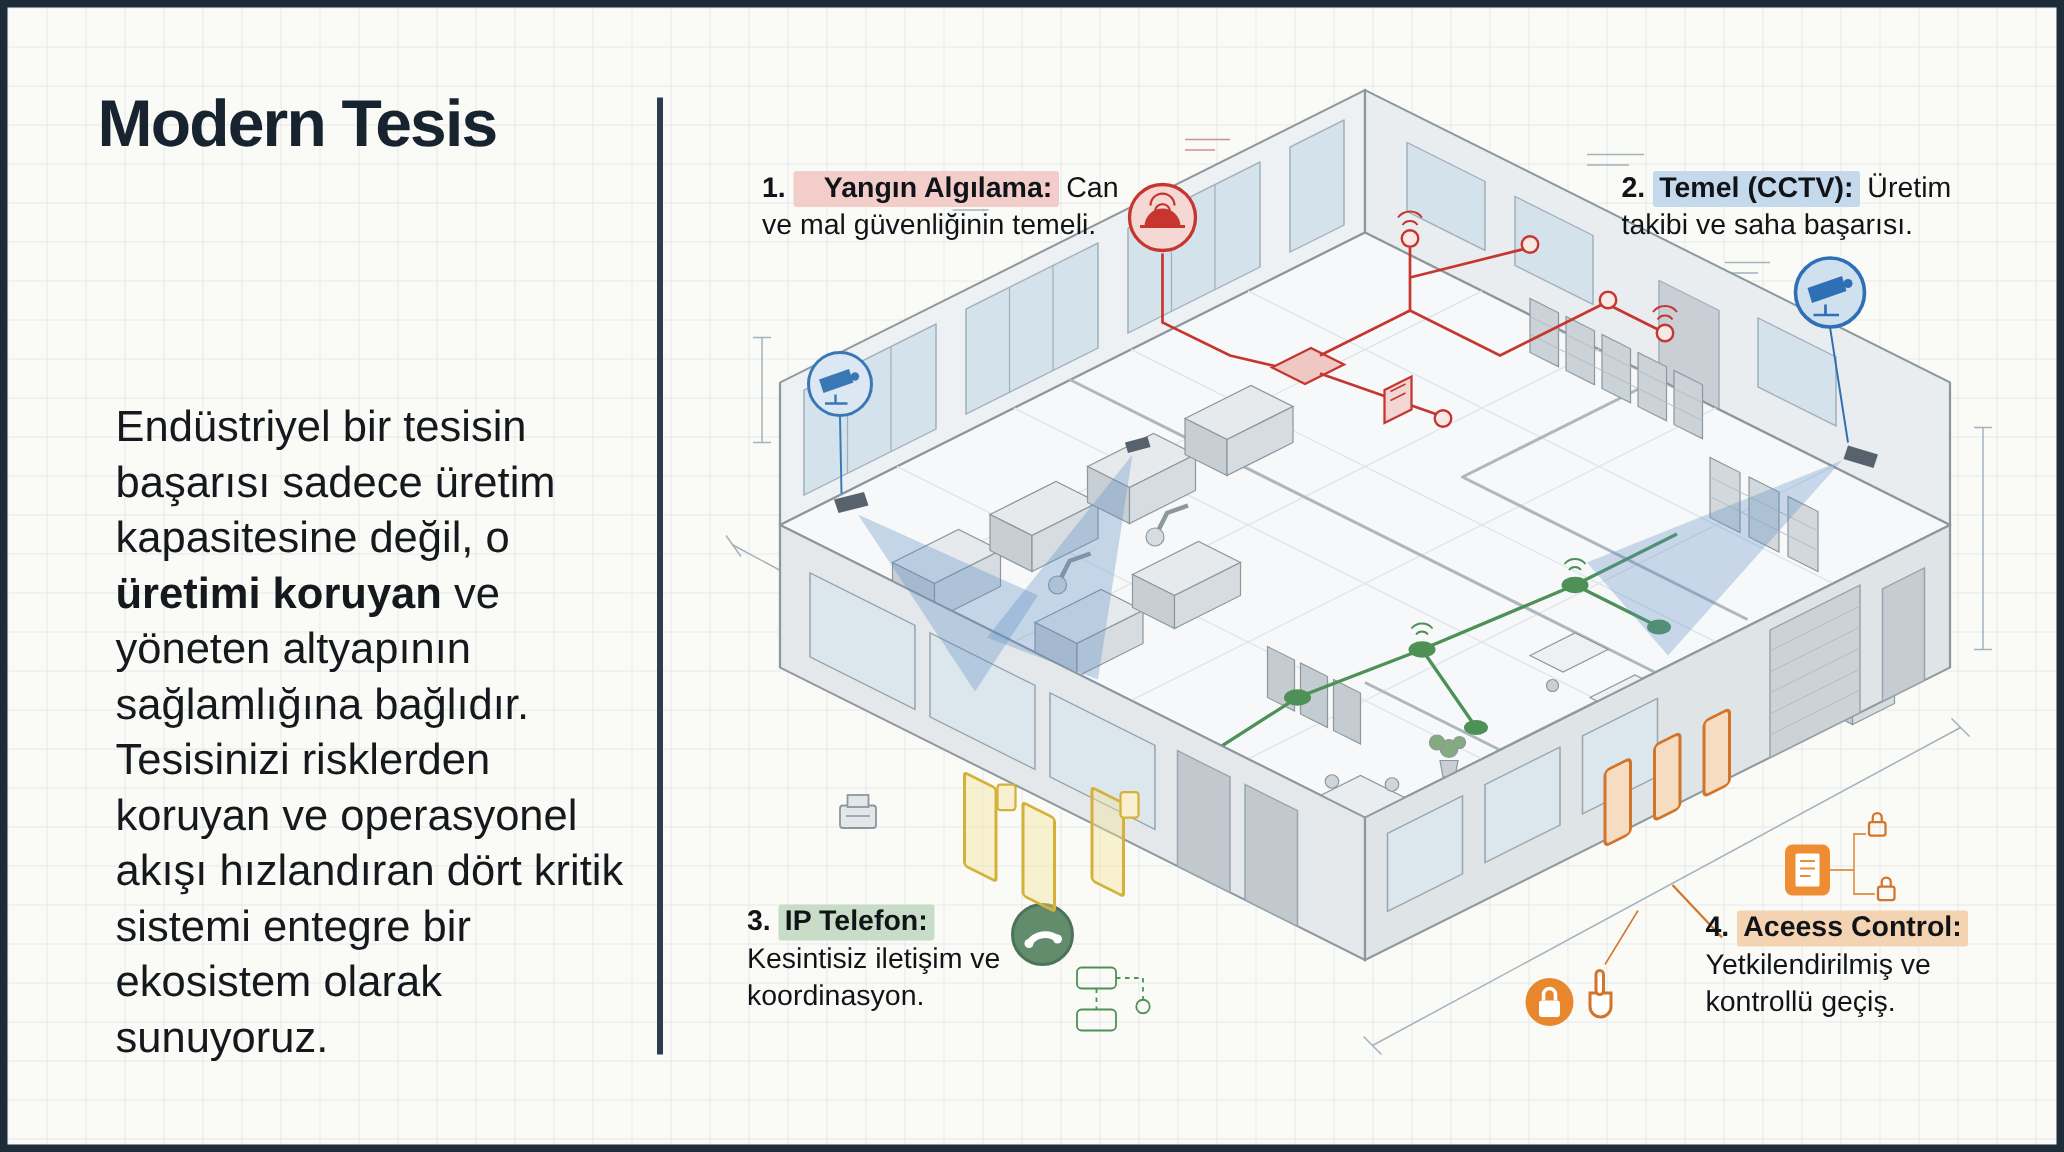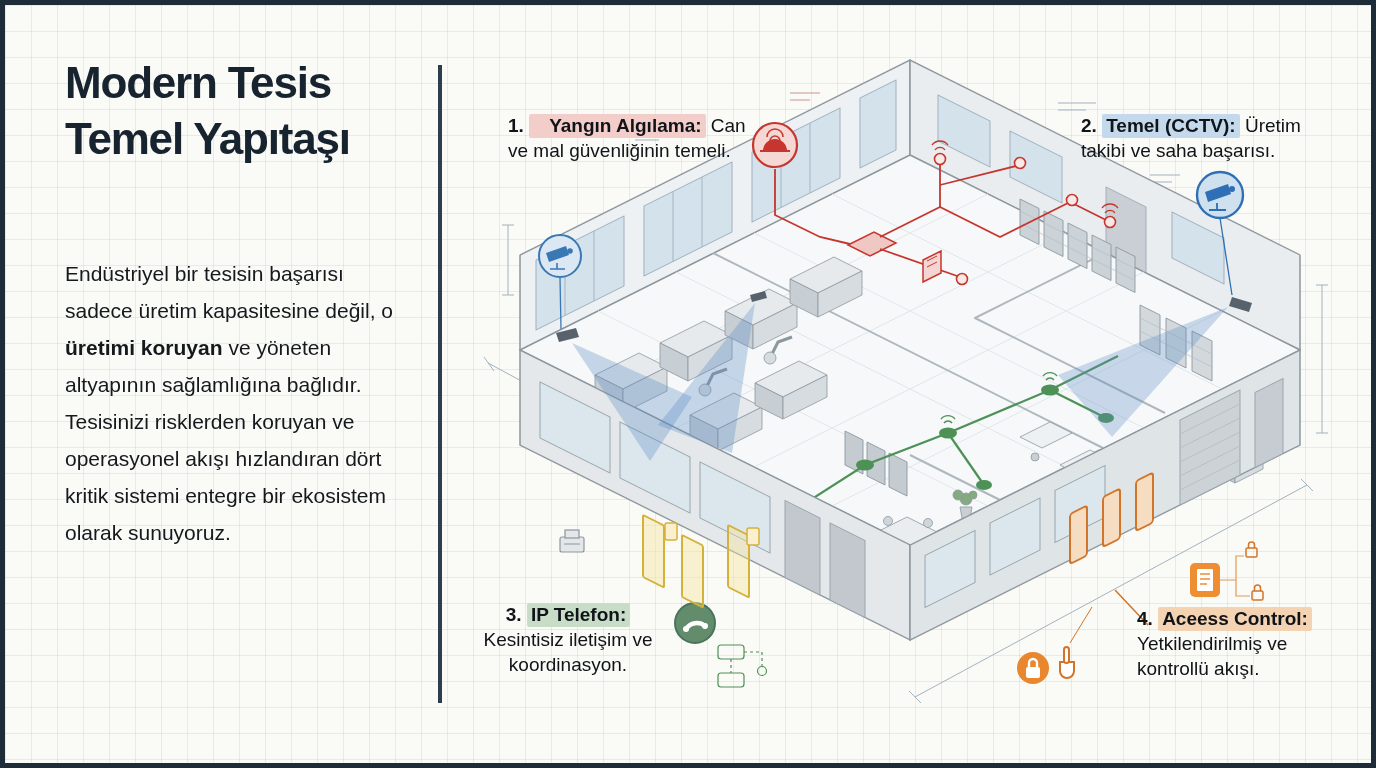--- a/index.html
+++ b/index.html
@@ -13,47 +13,46 @@
     background-size:26px 26px;
     font-family:Liberation Sans, sans-serif;
   }
   .title{
     position:absolute;left:60px;top:50px;margin:0;width:370px;
     font-size:44px;line-height:56px;font-weight:bold;letter-spacing:-1.2px;
     color:#17232f;
   }
   .title span{display:block;}
   .intro{
-    position:absolute;left:60px;top:250px;width:352px;margin:0;
-    font-size:21px;line-height:37px;color:#15191d;
+    position:absolute;left:60px;top:250px;width:352px;margin:12px;
+    font-size:29px;line-height:37px;color:#15191d;
   }
   .intro b{font-weight:bold;}
   .divider{position:absolute;left:433px;top:60px;width:4px;height:638px;background:#2c3d4e;}
   .illustration{position:absolute;left:455px;top:40px;width:905px;height:700px;}
   .callout{position:absolute;font-size:19px;line-height:25px;color:#101418;z-index:5;}
   .callout .num{font-weight:bold;}
   .callout .label{font-weight:bold;padding:1px 4px 2px;border-radius:2px;}
   .callout .desc{font-weight:normal;}
   .c1{left:503px;top:108px;width:242px;}
   .c2{left:1076px;top:108px;width:236px;}
-  .c3{left:474px;top:597px;width:178px;text-align:center;}
+  .c3{left:493px;top:597px;width:178px;}
   .c4{left:1132px;top:601px;width:198px;}
   .c1 .label{background:#f2cdc9;padding-left:20px;}
   .c2 .label{background:#c5d9ec;}
   .c3 .label{background:#c8ddc8;}
   .c4 .label{background:#f4d3b2;}
 </style>
 </head>
 <body>
 
 <div class="canvas">
 
   <h1 class="title">
     <span>Modern Tesis</span>
-    <span>Temel Yapıtaşı</span>
   </h1>
 
   <p class="intro"><span>Endüstriyel bir tesisin başarısı sadece üretim kapasitesine değil, o </span><b>üretimi koruyan</b><span> ve yöneten altyapının sağlamlığına bağlıdır. Tesisinizi risklerden koruyan ve operasyonel akışı hızlandıran dört kritik sistemi entegre bir ekosistem olarak sunuyoruz.</span></p>
 
   <div class="divider"></div>
 
   <svg class="illustration" viewBox="0 0 905 700" xmlns="http://www.w3.org/2000/svg">
 
     <g stroke="#a3b2bf" stroke-width="1" fill="none">
       <path d="M28,318 L408,523"></path>
@@ -356,16 +355,16 @@
 
   <div class="callout c3">
     <span class="num">3.</span>
     <span class="label">IP Telefon:</span>
     <span class="desc">Kesintisiz iletişim ve koordinasyon.</span>
   </div>
 
   <div class="callout c4">
     <span class="num">4.</span>
     <span class="label">Aceess Control:</span>
-    <span class="desc">Yetkilendirilmiş ve kontrollü akışı.</span>
+    <span class="desc">Yetkilendirilmiş ve kontrollü geçiş.</span>
   </div>
 
 </div>
 
 </body></html>

